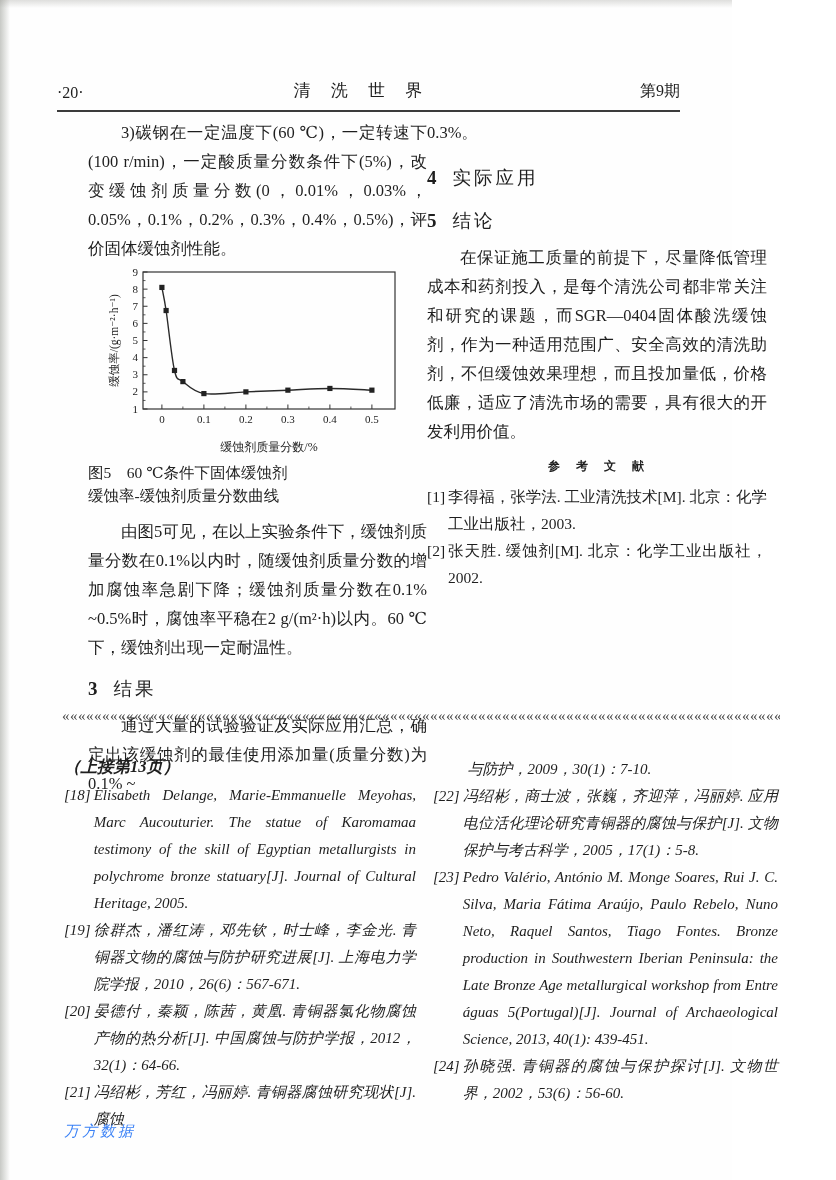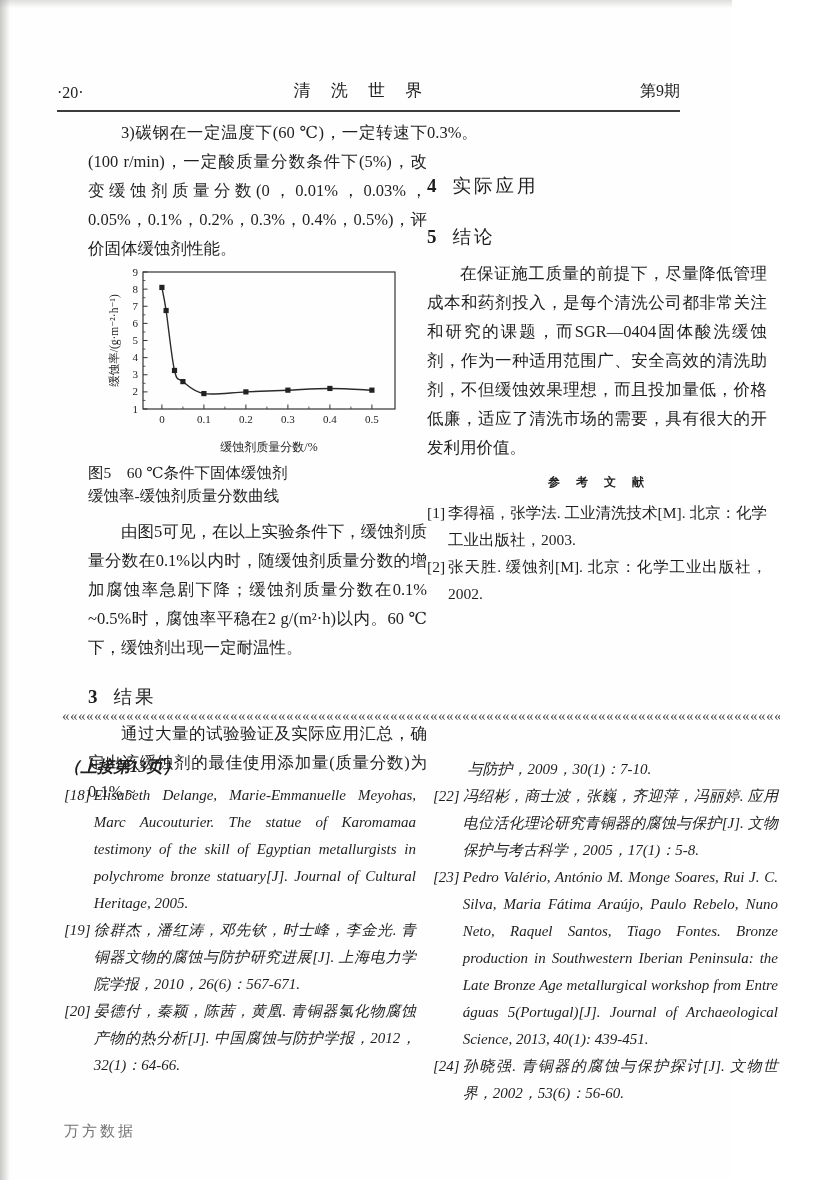--- a/index.html
+++ b/index.html
@@ -30,21 +30,21 @@
   
   .figure{margin-top:2px;text-align:center;}
   .chart{width:300px;margin:0 auto;}
   .chart svg text{font-family:"Liberation Serif","DejaVu Serif",serif;}
   .caption{font-size:15.5px;line-height:23px;text-align:left;color:#222;}
 
   
   .sec-head{display:flex;align-items:baseline;margin:14px 0 0;}
   .sec-head .num{font-weight:bold;font-size:19px;font-family:"Liberation Serif","DejaVu Serif",serif;}
   .sec-head .title{margin-left:16px;font-size:18.5px;letter-spacing:3px;
-    font-family:"Liberation Sans","DejaVu Sans",sans-serif;font-weight:500;margin-top:8px;}
+    font-family:"Liberation Sans","DejaVu Sans",sans-serif;font-weight:500;}
   .col-r .sec-head{margin-top:18px;}
 
   
   .ref-heading{margin-top:12px;text-align:center;font-weight:bold;font-size:12px;letter-spacing:2px;}
   .ref-list{margin-top:8px;}
   .ref{display:flex;font-size:15.5px;line-height:27px;}
   .ref .ref-label{flex:0 0 auto;padding-right:3px;white-space:nowrap;}
   .ref .ref-text{flex:1;text-align:justify;}
 
   
@@ -53,21 +53,21 @@
     color:#4c4c4c;line-height:20px;}
 
   
   .bottom-columns{position:absolute;top:748px;left:64px;width:714px;display:flex;gap:17px;font-style:italic;}
   .bcol-l{width:352px;}
   .bcol-r{width:345px;}
   .continued{font-weight:bold;font-size:16.5px;margin:8px 0 4px;}
   .bottom-columns .ref{font-size:15px;line-height:27px;}
   .carryover-line{margin:8px 0 0 2.3em;font-size:15px;line-height:27px;}
 
-  .watermark{position:absolute;left:64px;top:1122px;font-size:15px;color:#737373;letter-spacing:3px;}
+  .watermark{position:absolute;left:64px;top:1122px;font-size:15px;color:#3b82f6;letter-spacing:3px;font-style:italic;}
 </style>
 </head>
 <body>
 
 <div class="page">
   <div class="edge-left"></div>
   <div class="edge-top"></div>
 
   <div class="header">
     <span>·20·</span>
@@ -189,20 +189,24 @@
         <span class="ref-text">Elisabeth Delange, Marie-Emmanuelle Meyohas, Marc Aucouturier. The statue of Karomamaa testimony of the skill of Egyptian metallurgists in polychrome bronze statuary[J]. Journal of Cultural Heritage, 2005.</span>
       </div>
       <div class="ref">
         <span class="ref-label">[19]</span>
         <span class="ref-text">徐群杰，潘红涛，邓先钦，时士峰，李金光. 青铜器文物的腐蚀与防护研究进展[J]. 上海电力学院学报，2010，26(6)：567-671.</span>
       </div>
       <div class="ref">
         <span class="ref-label">[20]</span>
         <span class="ref-text">晏德付，秦颖，陈茜，黄凰. 青铜器氯化物腐蚀产物的热分析[J]. 中国腐蚀与防护学报，2012，32(1)：64-66.</span>
       </div>
+      <div class="ref">
+        <span class="ref-label">[21]</span>
+        <span class="ref-text">冯绍彬，芳红，冯丽婷. 青铜器腐蚀研究现状[J]. 腐蚀</span>
+      </div>
     </div>
 
     <div class="bcol-r">
       <div class="carryover-line">与防护，2009，30(1)：7-10.</div>
       <div class="ref">
         <span class="ref-label">[22]</span>
         <span class="ref-text">冯绍彬，商士波，张巍，齐迎萍，冯丽婷. 应用电位活化理论研究青铜器的腐蚀与保护[J]. 文物保护与考古科学，2005，17(1)：5-8.</span>
       </div>
       <div class="ref">
         <span class="ref-label">[23]</span>

